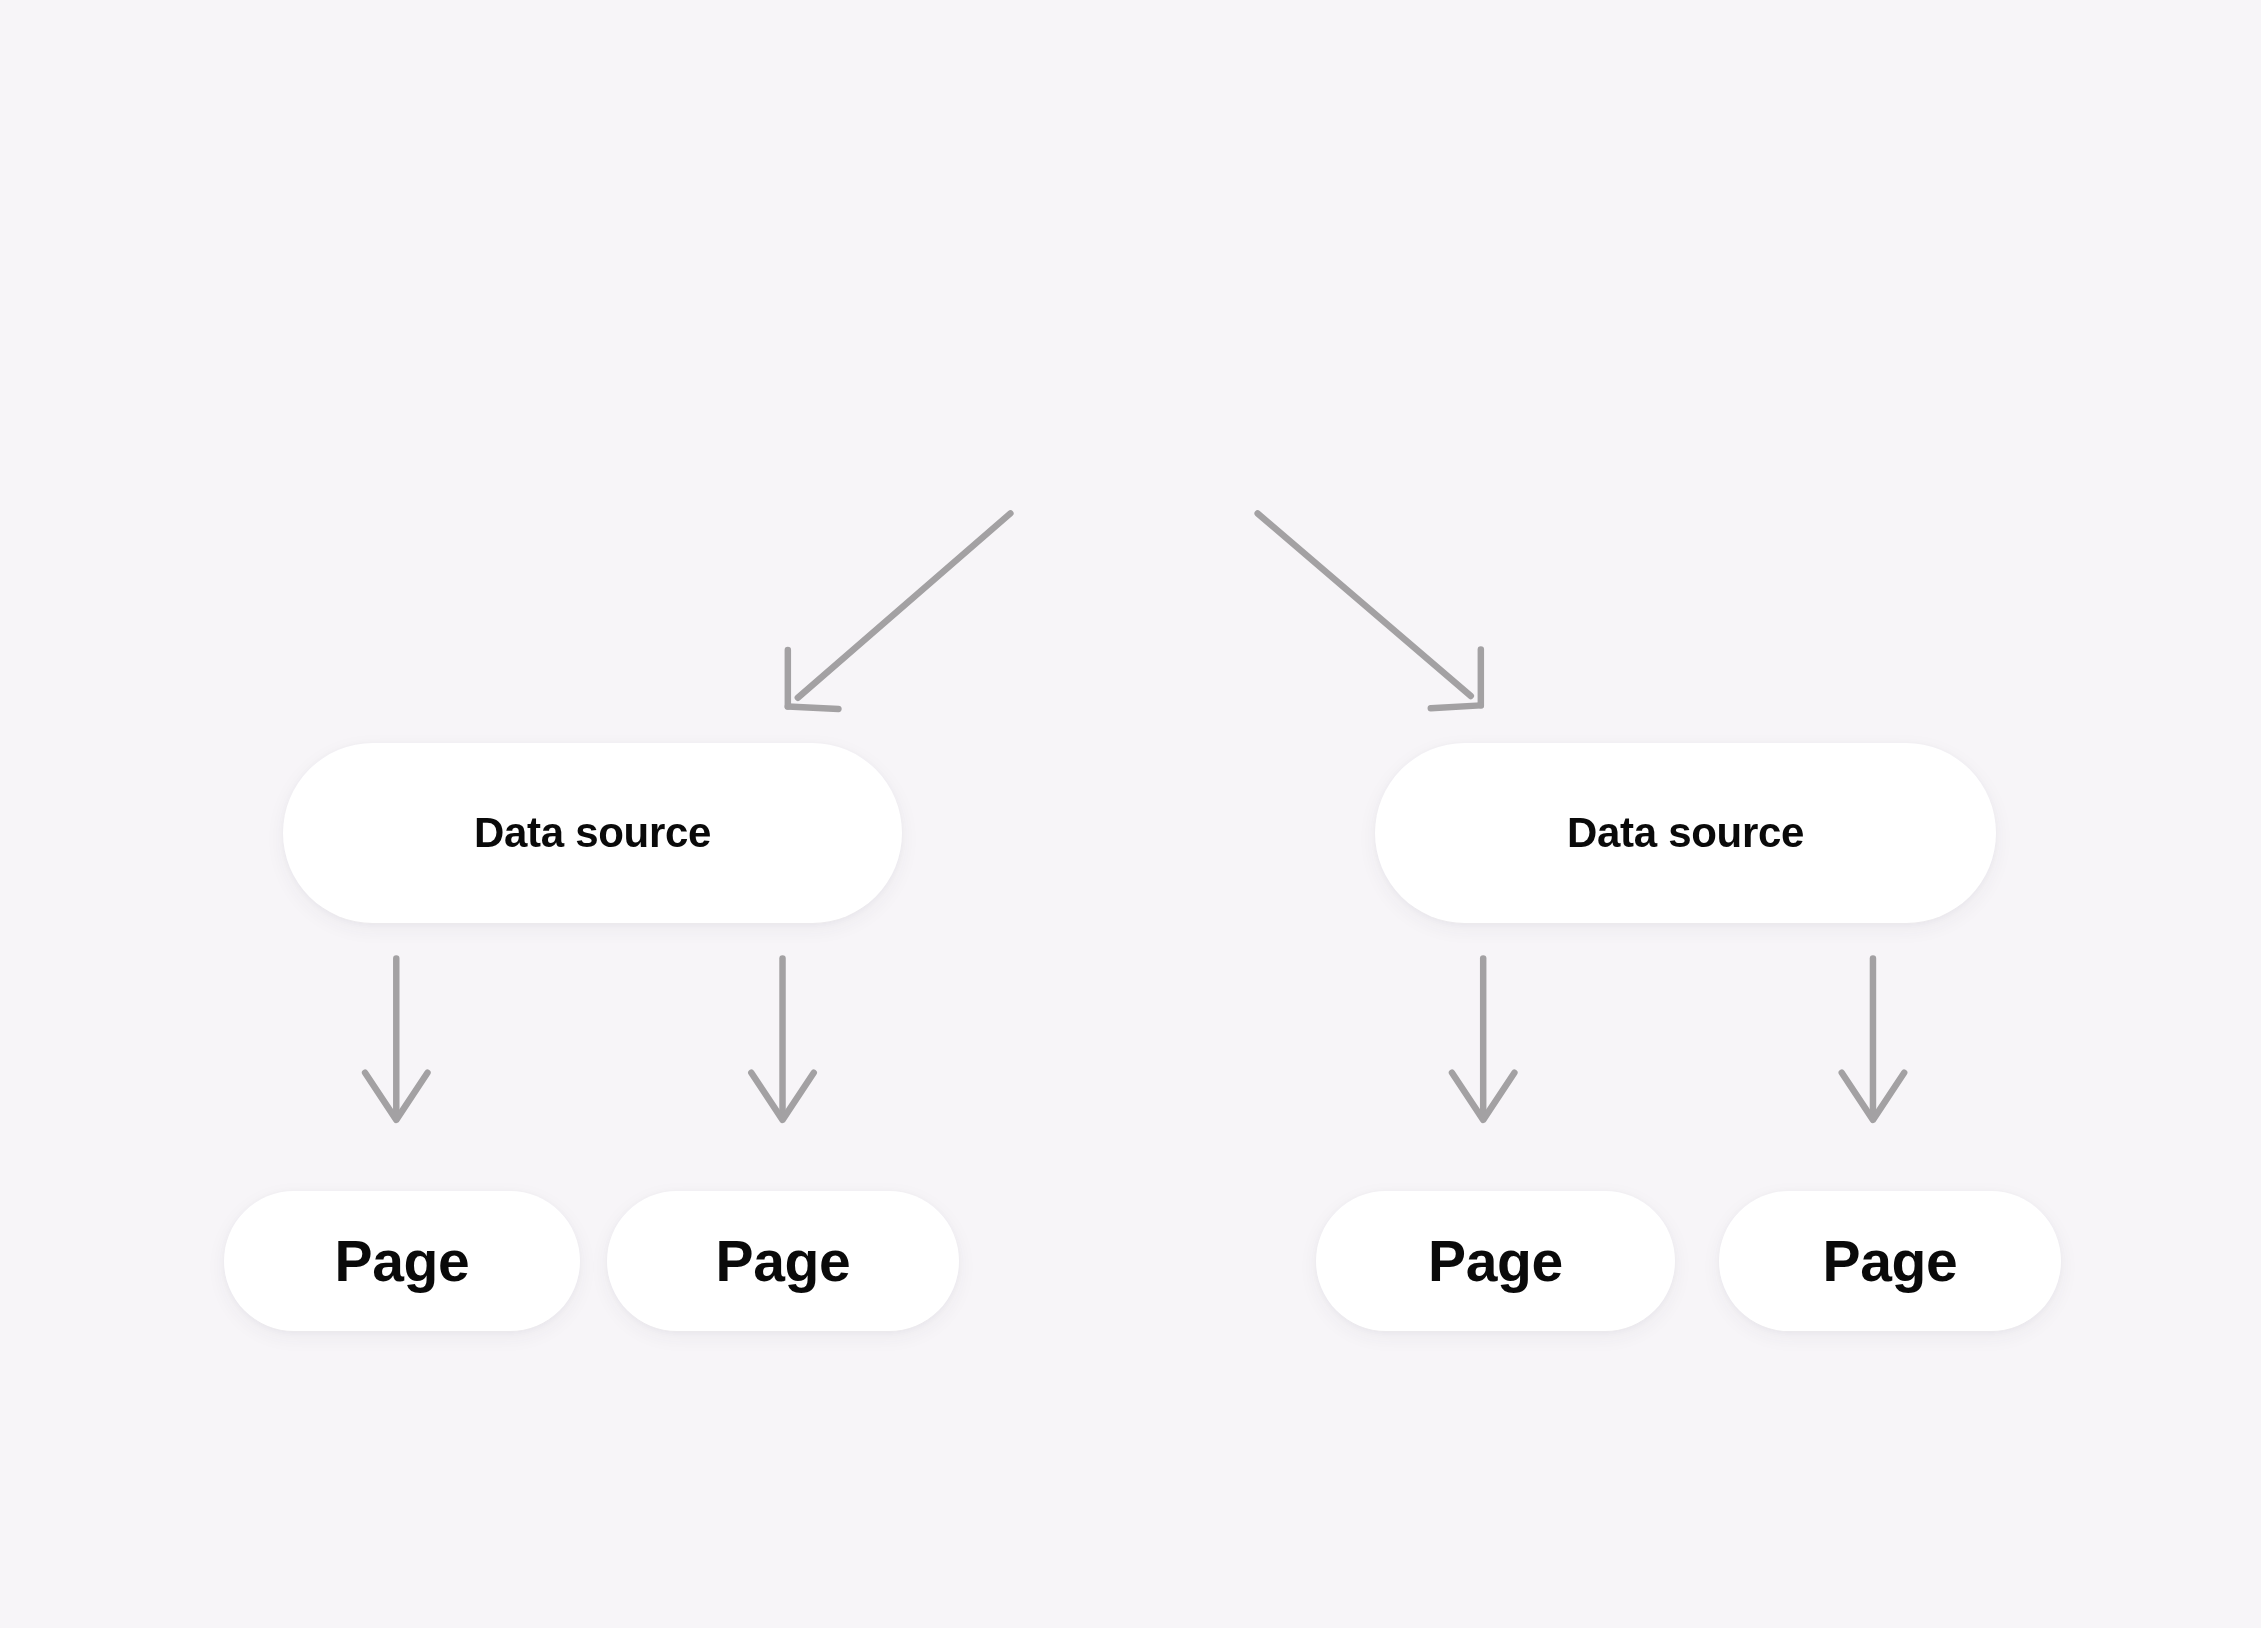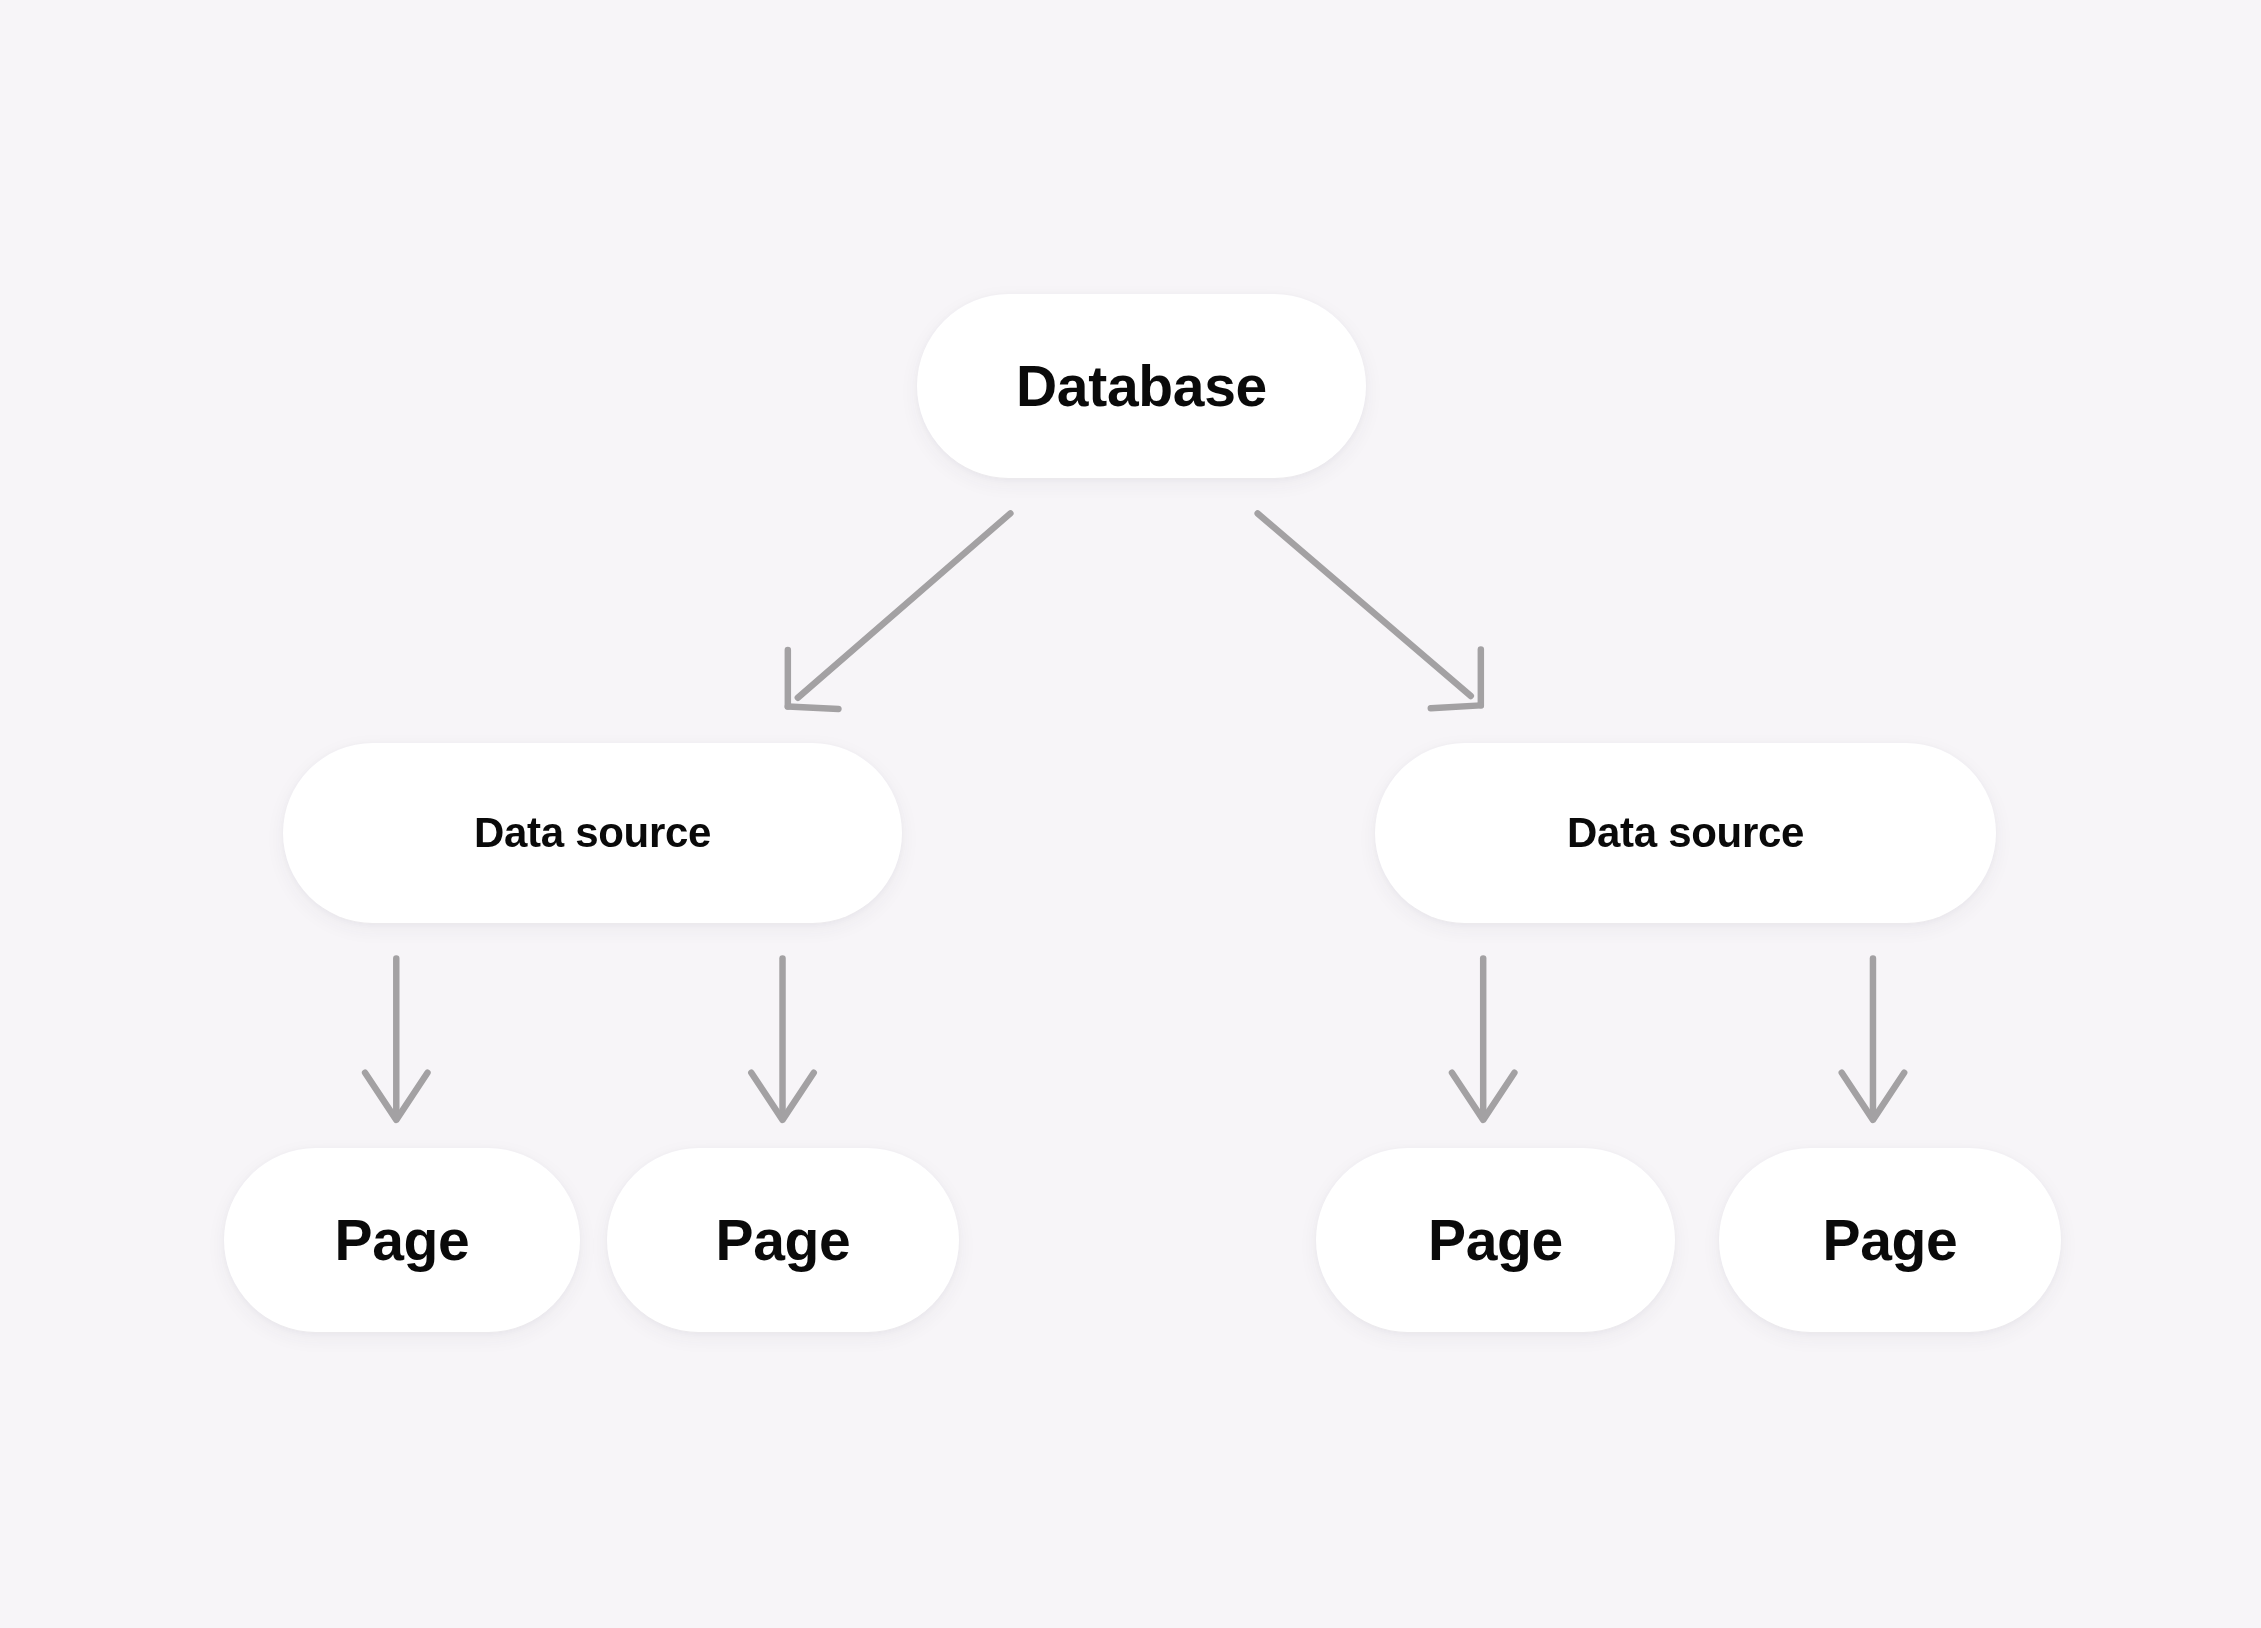--- a/index.html
+++ b/index.html
@@ -60,21 +60,21 @@
   .n-ds-right {
     left: 1375px;
     top: 743px;
     width: 621px;
     height: 180px;
   }
   .n-ds-left .node-label,
   .n-ds-right .node-label { font-size: 42px; }
 
   
-  .n-page { top: 1148px; height: 184px; }
+  .n-page { top: 1191px; height: 140px; }
   .n-page .node-label { font-size: 57px; }
   .n-page-1 { left: 224px;  width: 356px; }
   .n-page-2 { left: 607px; width: 352px; }
   .n-page-3 { left: 1316px; width: 359px; }
   .n-page-4 { left: 1719px; width: 342px; }
 </style>
 </head>
 <body>
 
 <div id="canvas">
@@ -110,23 +110,20 @@
       </g>
 
       <g>
         <path d="M 3181 1628 L 3181 1898"></path>
         <path d="M 3128 1822 L 3181 1902 L 3234 1822"></path>
       </g>
 
     </g>
   </svg>
 
-  <div class="node n-database">
-    <span class="node-label">Database</span>
-  </div>
 
   <div class="node n-ds-left">
     <span class="node-label">Data source</span>
   </div>
 
   <div class="node n-ds-right">
     <span class="node-label">Data source</span>
   </div>
 
   <div class="node n-page n-page-1">

